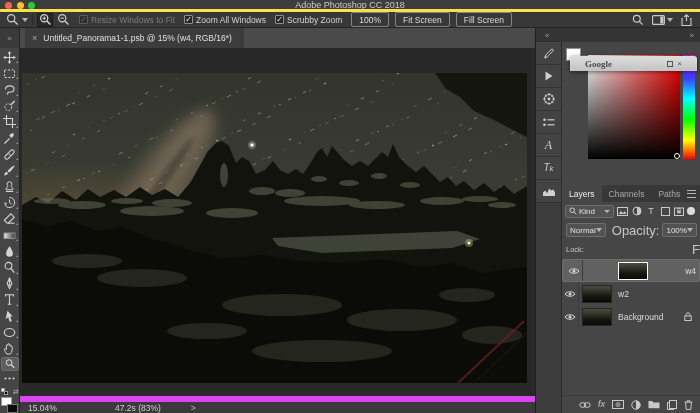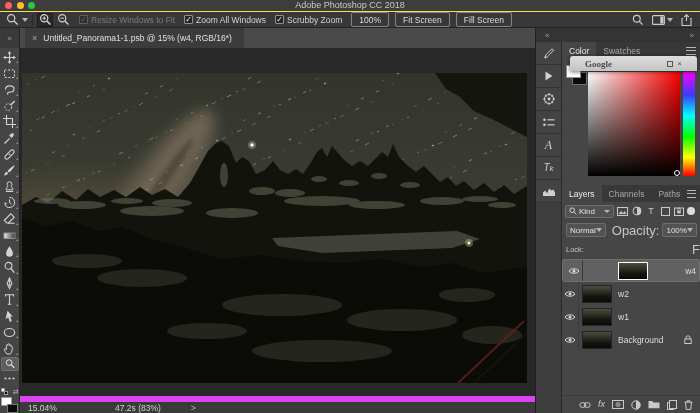--- a/index.html
+++ b/index.html
@@ -1,18 +1,18 @@
 <!DOCTYPE html>
 <html><head>
 <meta charset="utf-8">
 <style>
   html,body{margin:0;padding:0;background:#1e1e1e}
   #app{position:relative;width:700px;height:413px;background:#282828;font-family:"Liberation Sans",sans-serif;overflow:hidden;color:#d6d6d6}
   
-  .titlebar{position:absolute;left:0;top:0;width:700px;height:12px;background:#3d3d3d;border-bottom:1px solid #fde047;box-sizing:border-box}
+  .titlebar{position:absolute;left:0;top:0;width:700px;height:12px;background:#3d3d3d;border-bottom:3px solid #fde047;box-sizing:border-box}
   .tl{position:absolute;width:7px;height:7px;border-radius:50%;top:2px}
   .title-text{position:absolute;left:0;top:0;width:100%;text-align:center;font-size:9px;line-height:11px;color:#c9c9c9}
   
   .optionsbar{position:absolute;left:0;top:12px;width:700px;height:16px;background:#383838;border-bottom:1px solid #232323;box-sizing:border-box;display:flex;align-items:center}
   .vsep{width:1px;height:11px;background:#2a2a2a;margin:0 4px}
   .zbtn{width:16px;height:14px;display:flex;align-items:center;justify-content:center;border-radius:2px}
   .zbtn.pressed{background:#292929;box-shadow:inset 0 0 0 1px #1d1d1d}
   .cbgrp{display:flex;align-items:center;gap:3px;font-size:8.5px;color:#d2d2d2}
   .cbgrp.dim{color:#7b7b7b}
   .cb{width:9px;height:9px;background:#262626;border:1px solid #8f8f8f;border-radius:1px;display:inline-flex;align-items:center;justify-content:center;font-size:8px;color:#efefef;line-height:1;box-sizing:border-box}
@@ -614,29 +614,20 @@
       <div class="sbtn">
           <svg width="14" height="12" viewBox="0 0 14 12">
             <path d="M1 11V7.5l2.2-2 2 2.8 2-4.8 2.2 2 2-1 1.6 3V11z" fill="#cfcfcf"></path>
           </svg>
         </div>
     </div>
 
     <div class="panels">
 
       <div class="colorpanel">
-        <div class="ptabs">
-          <div class="ptab active">Color</div>
-          <div class="ptab">Swatches</div>
-          <div class="pmenu">
-              <i></i>
-              <i></i>
-              <i></i>
-            </div>
-        </div>
         <div class="colorbody">
           <span class="fgsw"></span>
           <span class="bgsw"></span>
           <div class="cfield"></div>
           <div class="hstrip"></div>
           <span class="cmark"></span>
         </div>
       </div>
 
       <div class="layerspanel">
@@ -750,30 +741,20 @@
           <span class="lname">w2</span>
         </div>
         <div class="lrow">
           <span class="eyebox">
               <svg width="12" height="8" viewBox="0 0 12 8">
                 <path d="M1 4C3.2 1 8.8 1 11 4 8.8 7 3.2 7 1 4z" fill="none" stroke="#d8d8d8" stroke-width="1"></path>
                 <circle cx="6" cy="4" r="1.5" fill="#d8d8d8"></circle>
               </svg>
             </span>
           <span class="thumb"></span>
-          <span class="lname">w1</span>
-        </div>
-        <div class="lrow">
-          <span class="eyebox">
-              <svg width="12" height="8" viewBox="0 0 12 8">
-                <path d="M1 4C3.2 1 8.8 1 11 4 8.8 7 3.2 7 1 4z" fill="none" stroke="#d8d8d8" stroke-width="1"></path>
-                <circle cx="6" cy="4" r="1.5" fill="#d8d8d8"></circle>
-              </svg>
-            </span>
-          <span class="thumb"></span>
           <span class="lname">Background</span>
           <svg class="lockmini" width="8" height="9" viewBox="0 0 8 9">
               <rect x="0.8" y="4" width="6.4" height="4.5" fill="none" stroke="#c9c9c9" stroke-width="1"></rect>
               <path d="M2 4V2.8a2 2 0 014 0V4" fill="none" stroke="#c9c9c9" stroke-width="1"></path>
             </svg>
         </div>
 
         <div class="lfill"></div>
 
         <div class="lbar">

